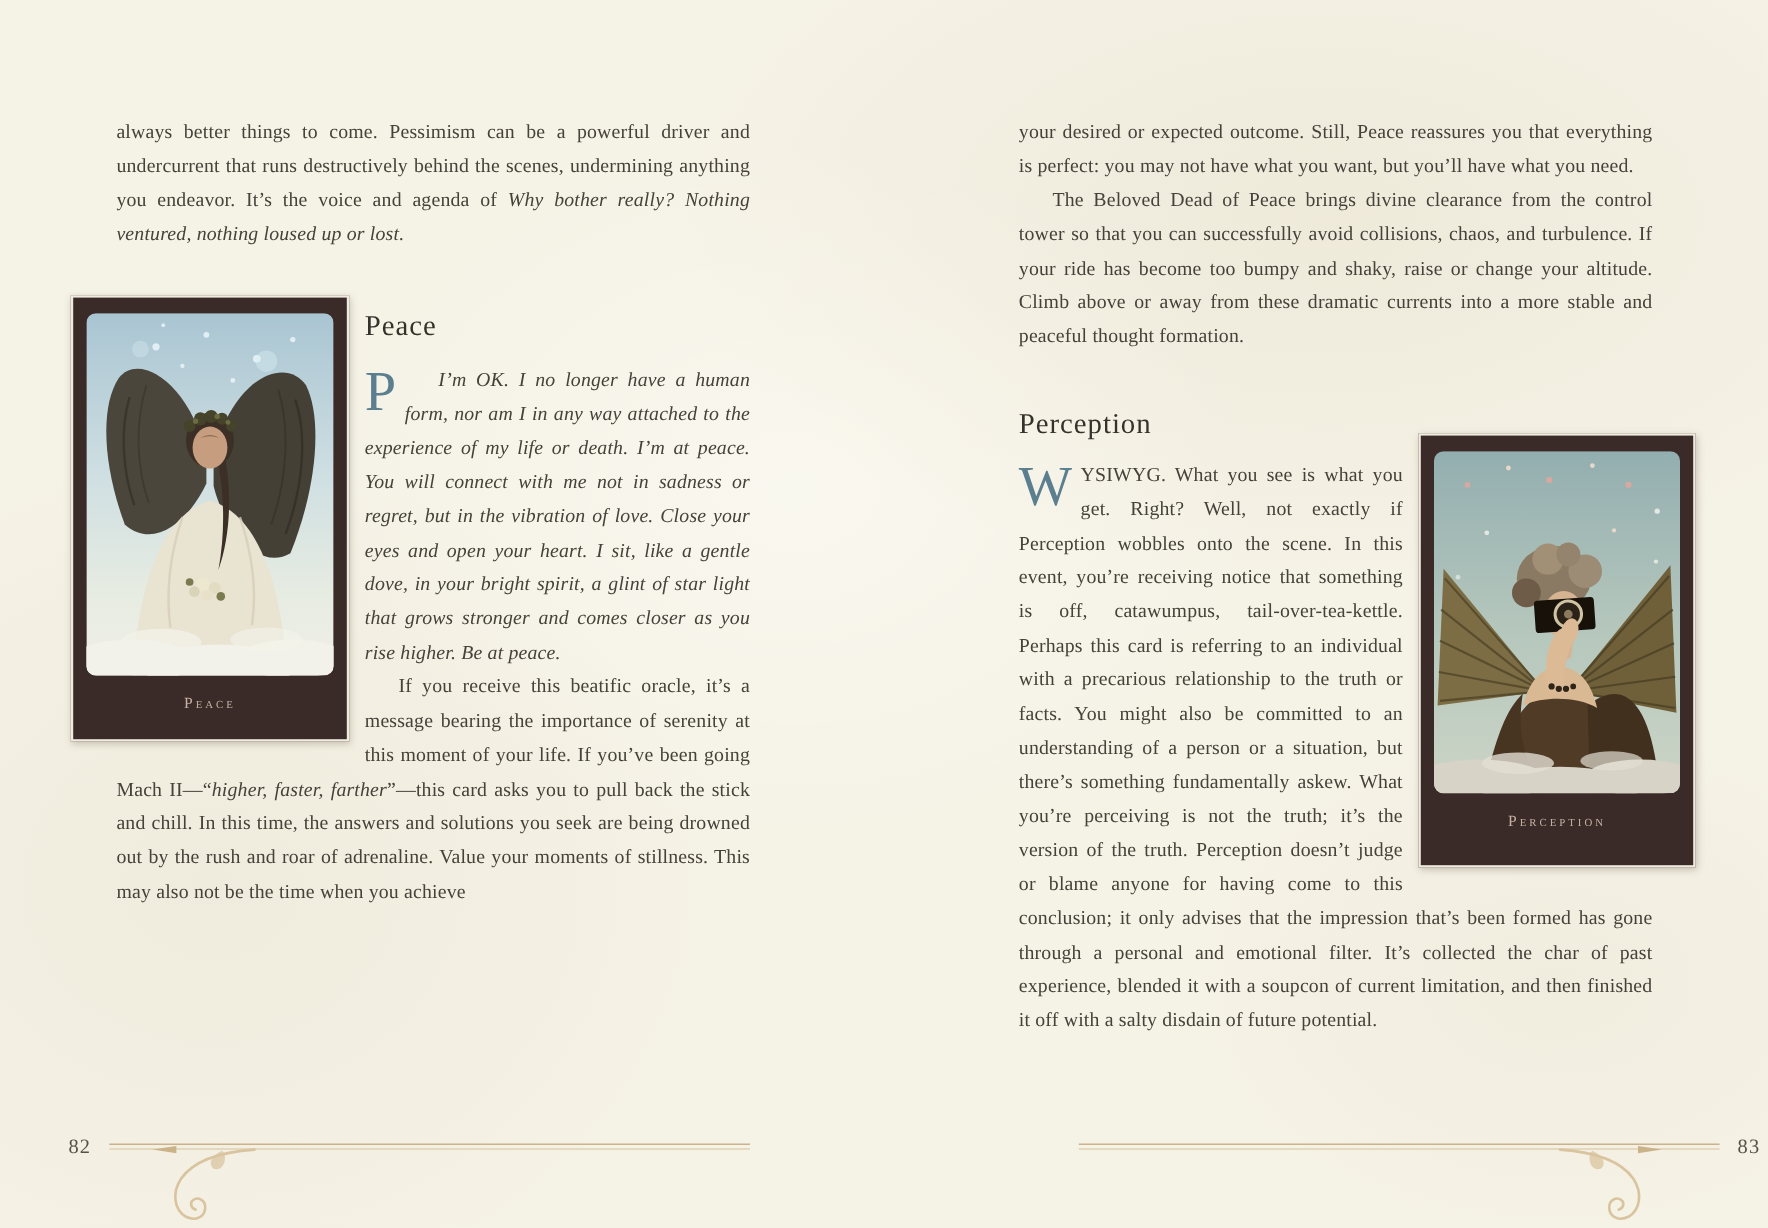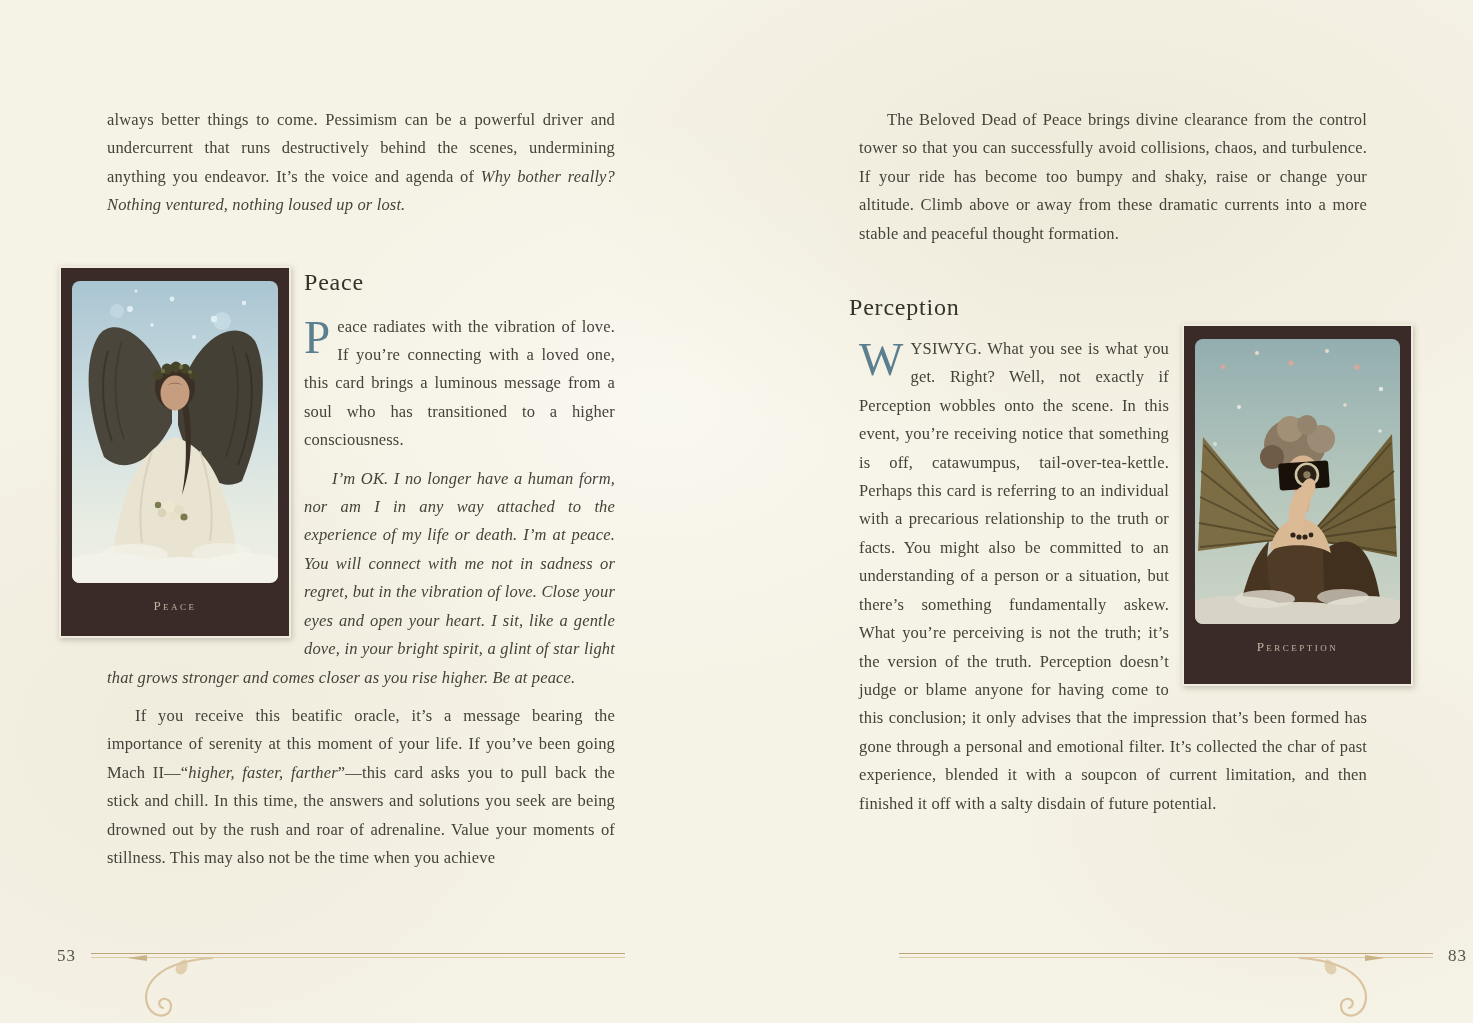--- a/index.html
+++ b/index.html
@@ -10,21 +10,21 @@
       radial-gradient(900px 500px at 75% 18%, rgba(224,216,190,0.30), transparent 60%),
       radial-gradient(700px 600px at 12% 72%, rgba(226,219,197,0.28), transparent 60%),
       radial-gradient(600px 450px at 45% 40%, rgba(255,255,250,0.45), transparent 65%),
       radial-gradient(500px 350px at 88% 80%, rgba(228,220,198,0.25), transparent 60%),
       #f5f2e6;
     color:#45423a;
   }
   .page{position:absolute;top:96px;width:528px;}
   .page-left{left:97px;}
   .page-right{left:849px;}
-  p{margin:10px;text-align:justify;font-size:16.5px;line-height:28.4px;letter-spacing:0.15px;}
+  p{margin:0;text-align:justify;font-size:16.5px;line-height:28.4px;letter-spacing:0.15px;}
   .indent{text-indent:28px;}
   .em{font-style:italic;}
   .msg-italic{font-style:italic;}
   h2{font-weight:normal;font-size:24px;color:#34322b;letter-spacing:0.8px;margin:0;}
   .heading-left{margin:49px 0 17px 0;}
   .heading-right{margin:46px 0 14px 0;}
   .dropcap{
     float:left;font-size:47px;line-height:42px;color:#5b7f8e;
     padding:3px 7px 0 0;font-family:"Liberation Serif", serif;
   }
@@ -127,26 +127,27 @@
         <ellipse cx="110" cy="296" rx="62" ry="20"></ellipse>
         <ellipse cx="172" cy="288" rx="46" ry="16"></ellipse>
         <ellipse cx="62" cy="274" rx="34" ry="11" opacity="0.75"></ellipse>
         <ellipse cx="150" cy="272" rx="30" ry="10" opacity="0.65"></ellipse>
       </g>
     </svg>
     <span class="card-label">Peace</span>
   </div>
 
   <h2 class="heading-left">Peace</h2>
-  <p><span class="dropcap">P</span><span>eace radiates with the vibration of love. If you’re connecting with a loved one, this card brings a luminous message from a soul who has transitioned to a higher consciousness.</span></p>
+  <p><span class="dropcap">P</span></p>
   <p class="msg-italic indent">I’m OK. I no longer have a human form, nor am I in any way attached to the experience of my life or death. I’m at peace. You will connect with me not in sadness or regret, but in the vibration of love. Close your eyes and open your heart. I sit, like a gentle dove, in your bright spirit, a glint of star light that grows stronger and comes closer as you rise higher. Be at peace.</p>
   <p class="indent"><span>If you receive this beatific oracle, it’s a message bearing the importance of serenity at this moment of your life. If you’ve been going Mach II—“</span><span class="em">higher, faster, farther</span><span>”—this card asks you to pull back the stick and chill. In this time, the answers and solutions you seek are being drowned out by the rush and roar of adrenaline. Value your moments of stillness. This may also not be the time when you achieve</span></p>
 </div>
 
 <div class="page page-right">
+  <p>your desired or expected outcome. Still, Peace reassures you that everything is perfect: you may not have what you want, but you’ll have what you need.</p>
   <p class="indent">The Beloved Dead of Peace brings divine clearance from the control tower so that you can successfully avoid collisions, chaos, and turbulence. If your ride has become too bumpy and shaky, raise or change your altitude. Climb above or away from these dramatic currents into a more stable and peaceful thought formation.</p>
 
   <div class="card card-right">
     <svg class="photo" width="205" height="285" viewBox="0 0 205 285">
       <defs>
         <linearGradient id="skyR" x1="0" y1="0" x2="0" y2="1">
           <stop offset="0" stop-color="#93aeb0"></stop>
           <stop offset="0.5" stop-color="#b4c6bc"></stop>
           <stop offset="1" stop-color="#ccd5c6"></stop>
         </linearGradient>
@@ -219,21 +220,21 @@
       </g>
     </svg>
     <span class="card-label">Perception</span>
   </div>
 
   <h2 class="heading-right">Perception</h2>
   <p><span class="dropcap">W</span><span>YSIWYG. What you see is what you get. Right? Well, not exactly if Perception wobbles onto the scene. In this event, you’re receiving notice that something is off, catawumpus, tail-over-tea-kettle. Perhaps this card is referring to an individual with a precarious relationship to the truth or facts. You might also be committed to an understanding of a person or a situation, but there’s something fundamentally askew. What you’re perceiving is not the truth; it’s the version of the truth. Perception doesn’t judge or blame anyone for having come to this conclusion; it only advises that the impression that’s been formed has gone through a personal and emotional filter. It’s collected the char of past experience, blended it with a soupcon of current limitation, and then finished it off with a salty disdain of future potential.</span></p>
 </div>
 
 <div class="footer footer-left">
-  <span class="pagenum">53</span>
+  <span class="pagenum">82</span>
   <div class="rule"></div>
   <svg class="flourish" viewBox="0 0 100 66">
     <path d="M97,3 C68,5 46,13 36,27 C28,39 30,53 40,59 C48,63 56,59 56,51 C56,45 50,42 46,45 C43,47 44,52 48,53" stroke="#d9c49f" stroke-width="2.2" fill="none" stroke-linecap="round"></path>
     <path d="M70,4 C61,8 58,15 63,19 C69,21 74,15 72,6 Z" fill="#d9c49f" opacity="0.75"></path>
     <path d="M12,3 L32,0 L32,6 Z" fill="#cbb389"></path>
   </svg>
 </div>
 
 <div class="footer footer-right">
   <div class="rule"></div>

